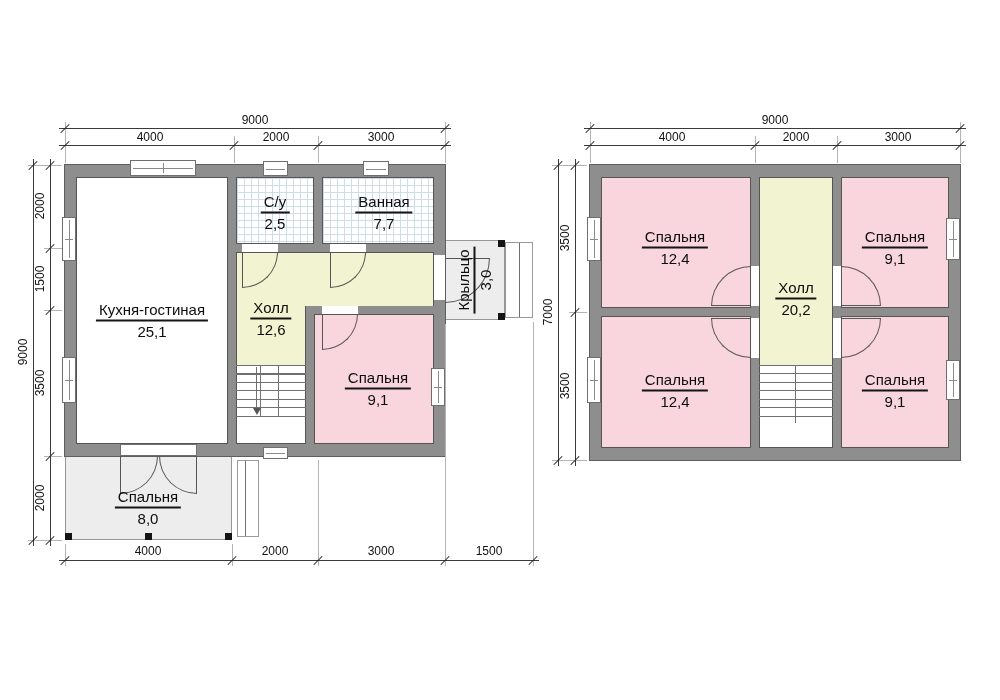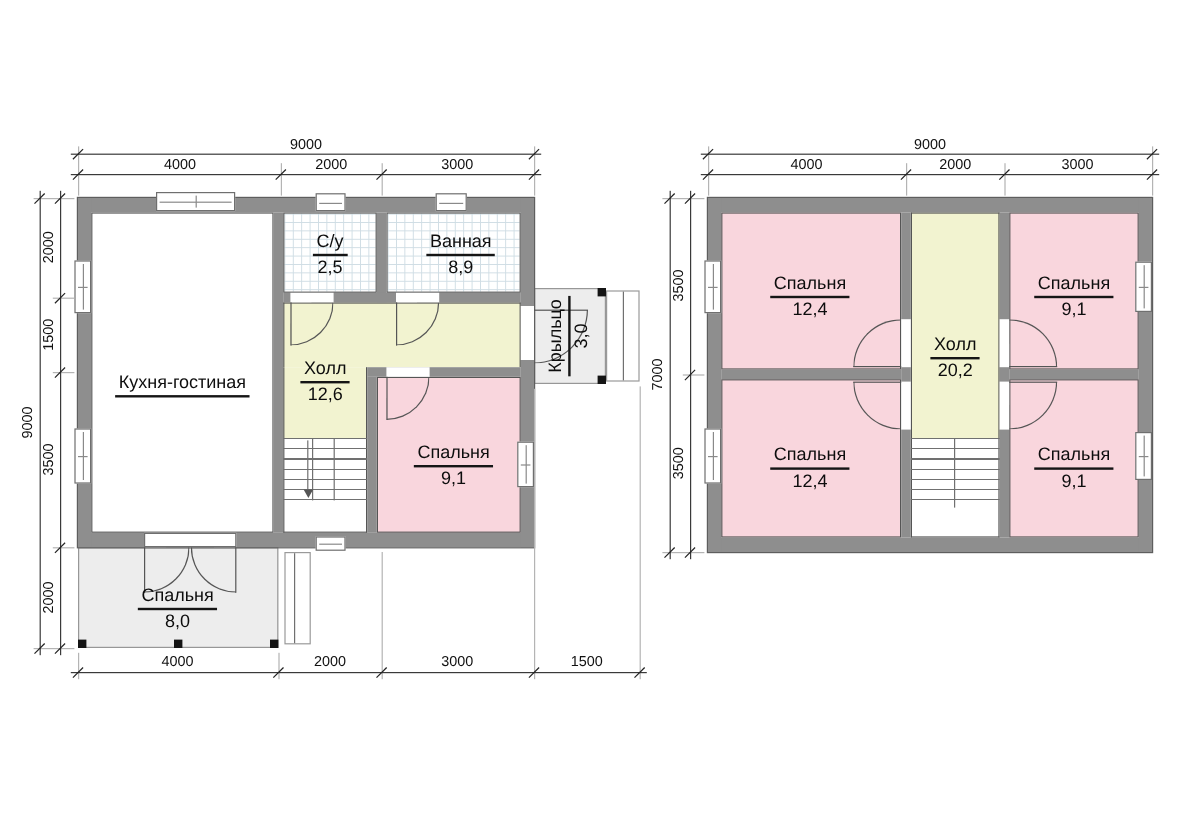--- a/index.html
+++ b/index.html
@@ -132,28 +132,29 @@
   </div>
 
   <div class="post" style="left:65px;top:533px"></div>
   <div class="post" style="left:145px;top:533px"></div>
   <div class="post" style="left:225px;top:533px"></div>
   <div class="post" style="left:498px;top:240px"></div>
   <div class="post" style="left:498px;top:313px"></div>
 
   <div class="rlabel" style="left:152px;top:320px">
     <span class="nm">Кухня-гостиная</span>
+    <span class="ar">25,1</span>
   </div>
   <div class="rlabel" style="left:275px;top:212px">
     <span class="nm">С/у</span>
     <span class="ar">2,5</span>
   </div>
   <div class="rlabel" style="left:384px;top:212px">
     <span class="nm">Ванная</span>
-    <span class="ar">8,9</span>
+    <span class="ar">7,7</span>
   </div>
   <div class="rlabel" style="left:271px;top:318px">
     <span class="nm">Холл</span>
     <span class="ar">12,6</span>
   </div>
   <div class="rlabel" style="left:378px;top:388px">
     <span class="nm">Спальня</span>
     <span class="ar">9,1</span>
   </div>
   <div class="rlabel" style="left:148px;top:507px">

